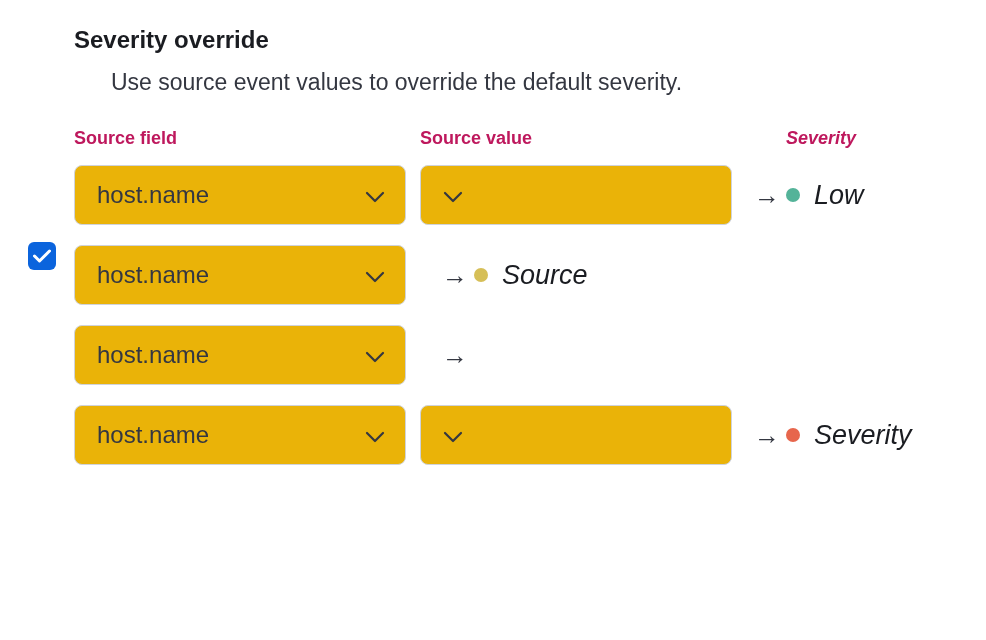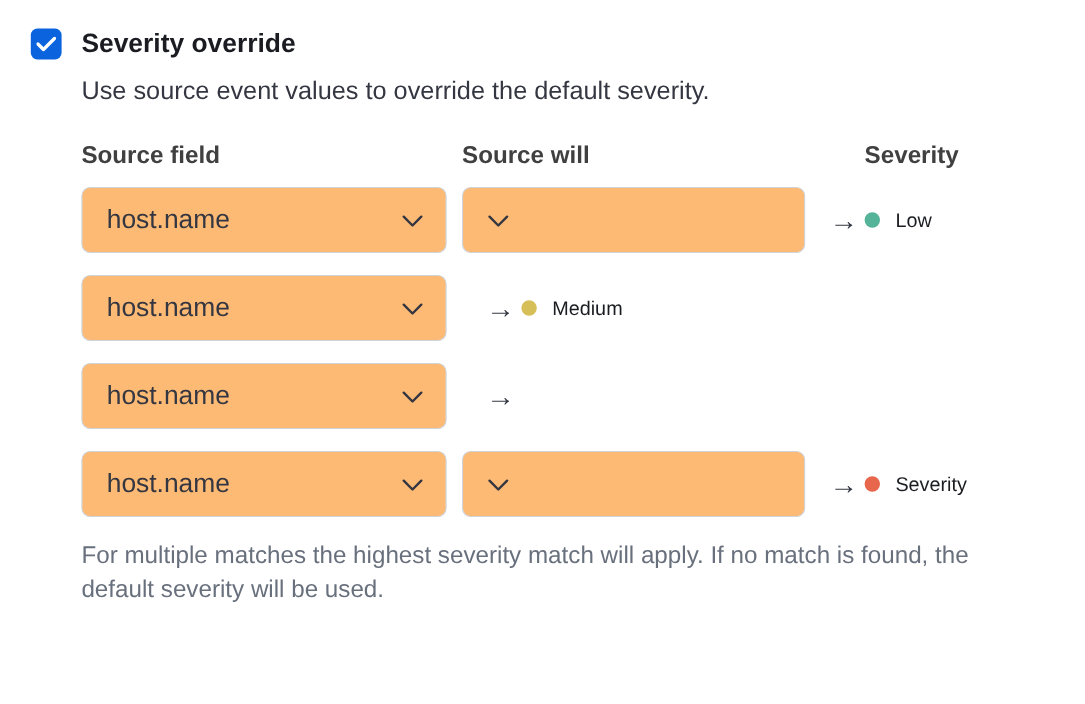--- a/index.html
+++ b/index.html
@@ -6,21 +6,21 @@
   body {
     margin: 0;
     padding: 24px 28px;
     font-family: -apple-system, BlinkMacSystemFont, "Segoe UI", Helvetica, Arial, sans-serif;
     color: #1a1c21;
     background: #fff;
     width: 986px;
   }
   .header-row {
     display: flex;
-    align-items: flex-start;
+    align-items: center;
     gap: 18px;
   }
   .checkbox {
     width: 28px;
     height: 28px;
     border-radius: 6px;
     background: #0b64dd;
     display: flex;
     align-items: center;
     justify-content: center;
@@ -33,67 +33,68 @@
     font-size: 24px;
     font-weight: 700;
     line-height: 1.3;
     color: #1a1c21;
   }
   .subtitle {
     font-size: 23px;
     font-weight: 400;
     margin-top: 14px;
     color: #343741;
+    margin-left: 37px;
   }
   .table-wrap {
     margin-top: 32px;
   }
   .col-headers {
     display: flex;
     align-items: center;
-    font-size: 22px;
+    font-size: 18px;
     font-weight: 700;
-    color: #404040;
+    color: #be185d;
   }
   .col-field   { width: 332px; }
   .col-gap1    { width: 14px; }
   .col-value   { width: 312px; }
   .col-gap2    { width: 16px; }
   .col-arrow   { width: 38px; display:flex; justify-content:center; }
-  .col-sev     { flex: 1; }
+  .col-sev     { flex: 1; font-style: italic; }
   .rows { margin-top: 16px; }
   .row {
     display: flex;
     align-items: center;
     margin-bottom: 20px;
   }
   .select {
     height: 60px;
     border: 1px solid #cfd3db;
-    background: #fdba74;
+    background: #eab308;
     border-radius: 8px;
     display: flex;
     align-items: center;
     justify-content: space-between;
     padding: 0 20px 0 22px;
     font-size: 24px;
     color: #343741;
     cursor: pointer;
   }
   .select .chev { color: #343741; }
   .arrow-cell {
     font-size: 26px;
     color: #343741;
     text-align: center;
   }
   .sev-cell {
     display: flex;
     align-items: center;
     gap: 14px;
-    font-size: 18px;
+    font-size: 27px;
     color: #1a1c21;
   }
   .dot {
     width: 14px;
     height: 14px;
     border-radius: 50%;
     flex-shrink: 0;
   }
   .footer-note {
     font-size: 22px;
@@ -113,21 +114,21 @@
     </svg>
   </div>
   <div class="content">
     <div class="title">Severity override</div>
     <div class="subtitle">Use source event values to override the default severity.</div>
 
     <div class="table-wrap">
       <div class="col-headers">
         <div class="col-field">Source field</div>
         <div class="col-gap1"></div>
-        <div class="col-value">Source will</div>
+        <div class="col-value">Source value</div>
         <div class="col-gap2"></div>
         <div class="col-arrow"></div>
         <div class="col-sev">Severity</div>
       </div>
 
       <div class="rows" id="rows-container">
           <div class="row">
             <div class="select col-field">
               <span>host.name</span>
               <span class="chev"><svg width="20" height="12" viewBox="0 0 20 12">
@@ -152,21 +153,21 @@
               <span>host.name</span>
               <span class="chev"><svg width="20" height="12" viewBox="0 0 20 12">
                   <path d="M2 2 L10 10 L18 2" stroke="#343741" stroke-width="2.2" fill="none" stroke-linecap="round" stroke-linejoin="round"></path>
                 </svg></span>
             </div>
             <div class="col-gap1"></div>
             <div class="col-gap2"></div>
             <div class="col-arrow arrow-cell">→</div>
             <div class="col-sev sev-cell">
               <span class="dot" style="background: rgb(214, 191, 87);"></span>
-              <span>Medium</span>
+              <span>Source</span>
             </div>
           </div>
           <div class="row">
             <div class="select col-field">
               <span>host.name</span>
               <span class="chev"><svg width="20" height="12" viewBox="0 0 20 12">
                   <path d="M2 2 L10 10 L18 2" stroke="#343741" stroke-width="2.2" fill="none" stroke-linecap="round" stroke-linejoin="round"></path>
                 </svg></span>
             </div>
             <div class="col-gap1"></div>
@@ -188,16 +189,15 @@
             </div>
             <div class="col-gap2"></div>
             <div class="col-arrow arrow-cell">→</div>
             <div class="col-sev sev-cell">
               <span class="dot" style="background: rgb(231, 102, 76);"></span>
               <span>Severity</span>
             </div>
           </div>
         </div>
 
-      <div class="footer-note">For multiple matches the highest severity match will apply. If no match is found, the default severity will be used.</div>
     </div>
   </div>
 </div>
 
 </body></html>

